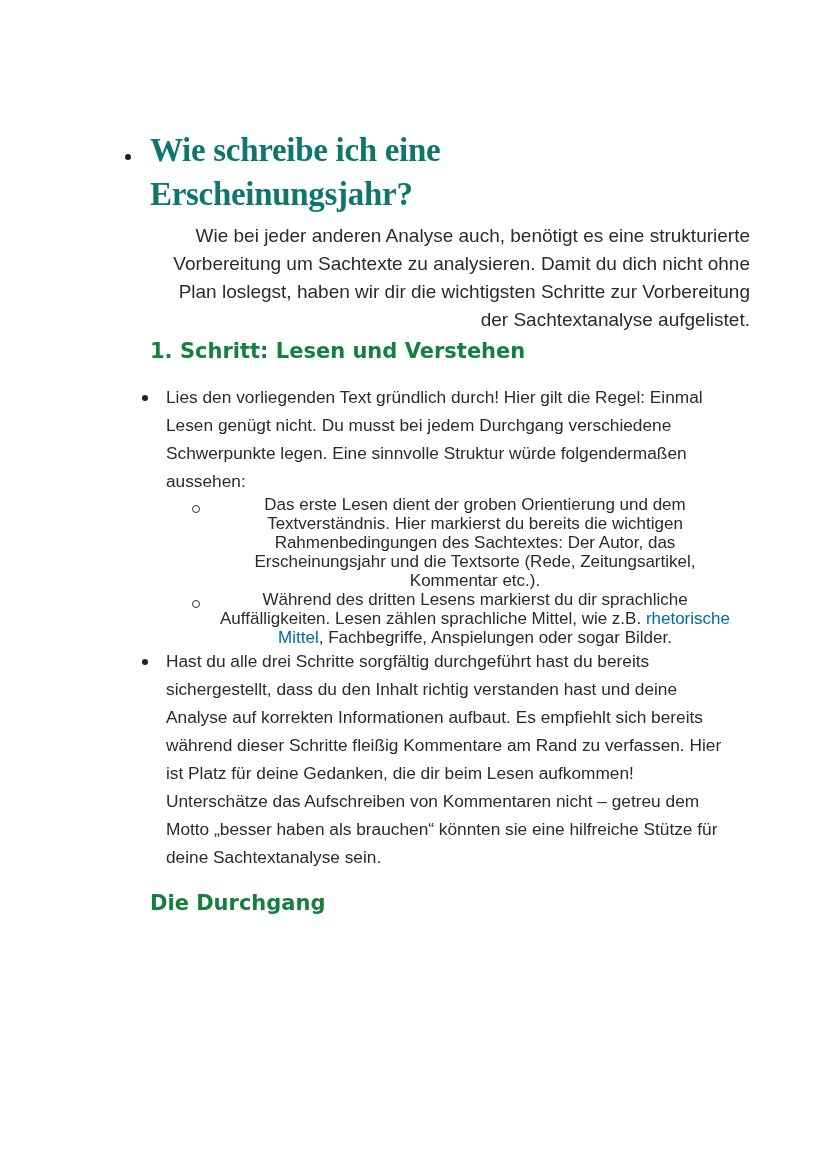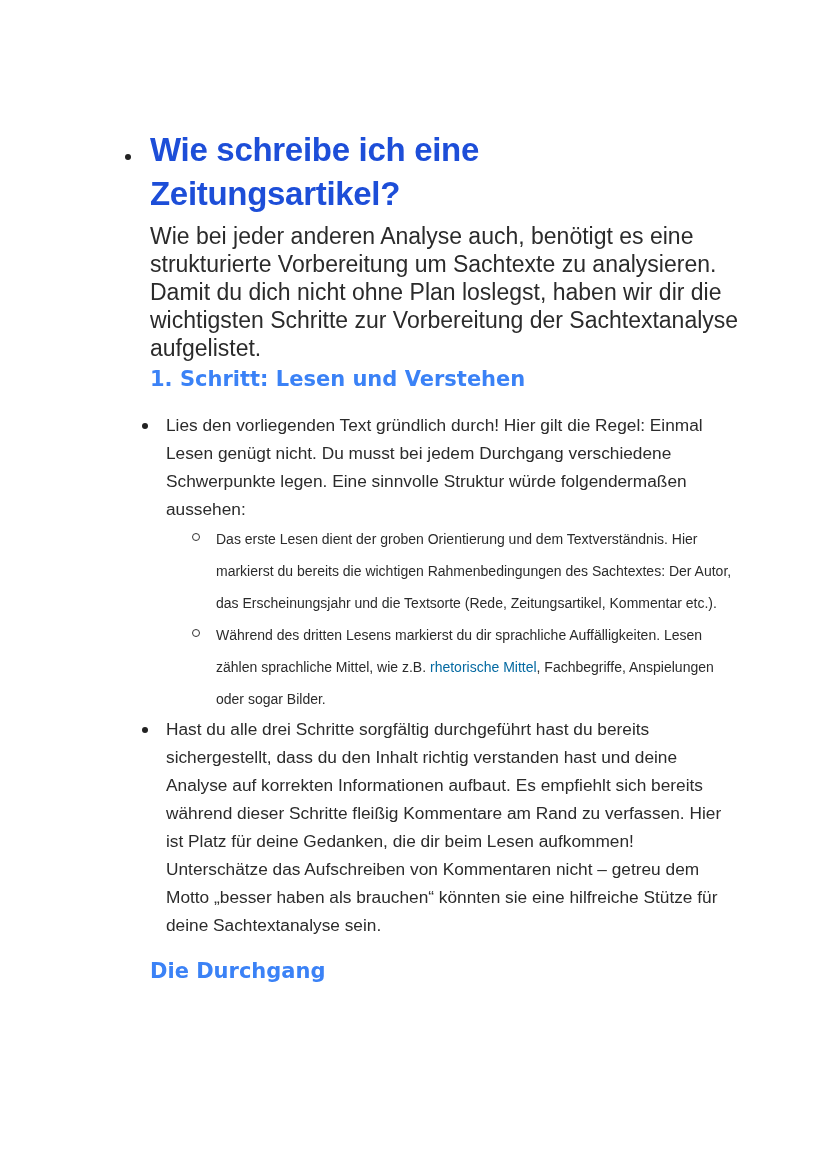--- a/index.html
+++ b/index.html
@@ -3,54 +3,54 @@
   <meta charset="utf-8">
   <style>
     html, body { margin: 0; padding: 0; background: #ffffff; }
     body {
       width: 828px; height: 1169px; position: relative; overflow: hidden;
       font-family: "Liberation Sans", sans-serif; color: #2b2b2b;
     }
     .content { position: absolute; left: 150px; top: 128px; width: 600px; }
     .h1 {
       position: relative;
-      font-family: Liberation Sans, sans-serif; font-weight: bold;
-      font-size: 33px; line-height: 44px; color: #1d4ed8; margin: 0; letter-spacing: -0.3px;
+      font-family: Liberation Serif, serif; font-weight: bold;
+      font-size: 33px; line-height: 44px; color: #0f766e; margin: 0; letter-spacing: -0.3px;
     }
     .h1-bullet {
       position: absolute; left: -25px; top: 26px;
       width: 6px; height: 6px; border-radius: 50%; background: #222;
     }
-    .para { font-size: 23px; line-height: 28px; margin: 6px 0 0 0; }
+    .para { font-size: 19px; line-height: 28px; margin: 6px 0 0 0; text-align: right; }
     .h2 {
       font-family: "DejaVu Sans", sans-serif; font-weight: bold;
-      font-size: 21px; line-height: 32px; color: #3b82f6; margin: 1px 0 0 0;
+      font-size: 21px; line-height: 32px; color: #15803d; margin: 1px 0 0 0;
     }
     ul.lvl1 { list-style: none; margin: 16px; padding: 0; }
     ul.lvl1 > li { position: relative; font-size: 17.3px; line-height: 28px; }
     .dot {
       position: absolute; left: -24px; top: 12px;
       width: 6px; height: 6px; border-radius: 50%; background: #222;
     }
     ul.lvl2 { list-style: none; margin: 0; padding: 0 0 0 50px; }
-    ul.lvl2 > li { position: relative; font-size: 14px; line-height: 32px; }
+    ul.lvl2 > li { position: relative; font-size: 17px; line-height: 19px; text-align: center; }
     .circle {
       position: absolute; left: -24px; top: 10px;
       width: 6px; height: 6px; border-radius: 50%; border: 1.2px solid #333; background: transparent;
     }
     a.link { color: #0369a1; text-decoration: none; }
   </style>
 </head>
 <body>
 
 <div class="content">
   <div class="h1">
     <span class="h1-bullet"></span>
     <div>Wie schreibe ich eine</div>
-    <div>Zeitungsartikel?</div>
+    <div>Erscheinungsjahr?</div>
   </div>
 
   <p class="para">Wie bei jeder anderen Analyse auch, benötigt es eine strukturierte Vorbereitung um Sachtexte zu analysieren. Damit du dich nicht ohne Plan loslegst, haben wir dir die wichtigsten Schritte zur Vorbereitung der Sachtextanalyse aufgelistet.</p>
 
   <div class="h2">1. Schritt: Lesen und Verstehen</div>
 
   <ul class="lvl1">
     <li>
       <span class="dot"></span>
       <span>Lies den vorliegenden Text gründlich durch! Hier gilt die Regel: Einmal Lesen genügt nicht. Du musst bei jedem Durchgang verschiedene Schwerpunkte legen. Eine sinnvolle Struktur würde folgendermaßen aussehen:</span>

